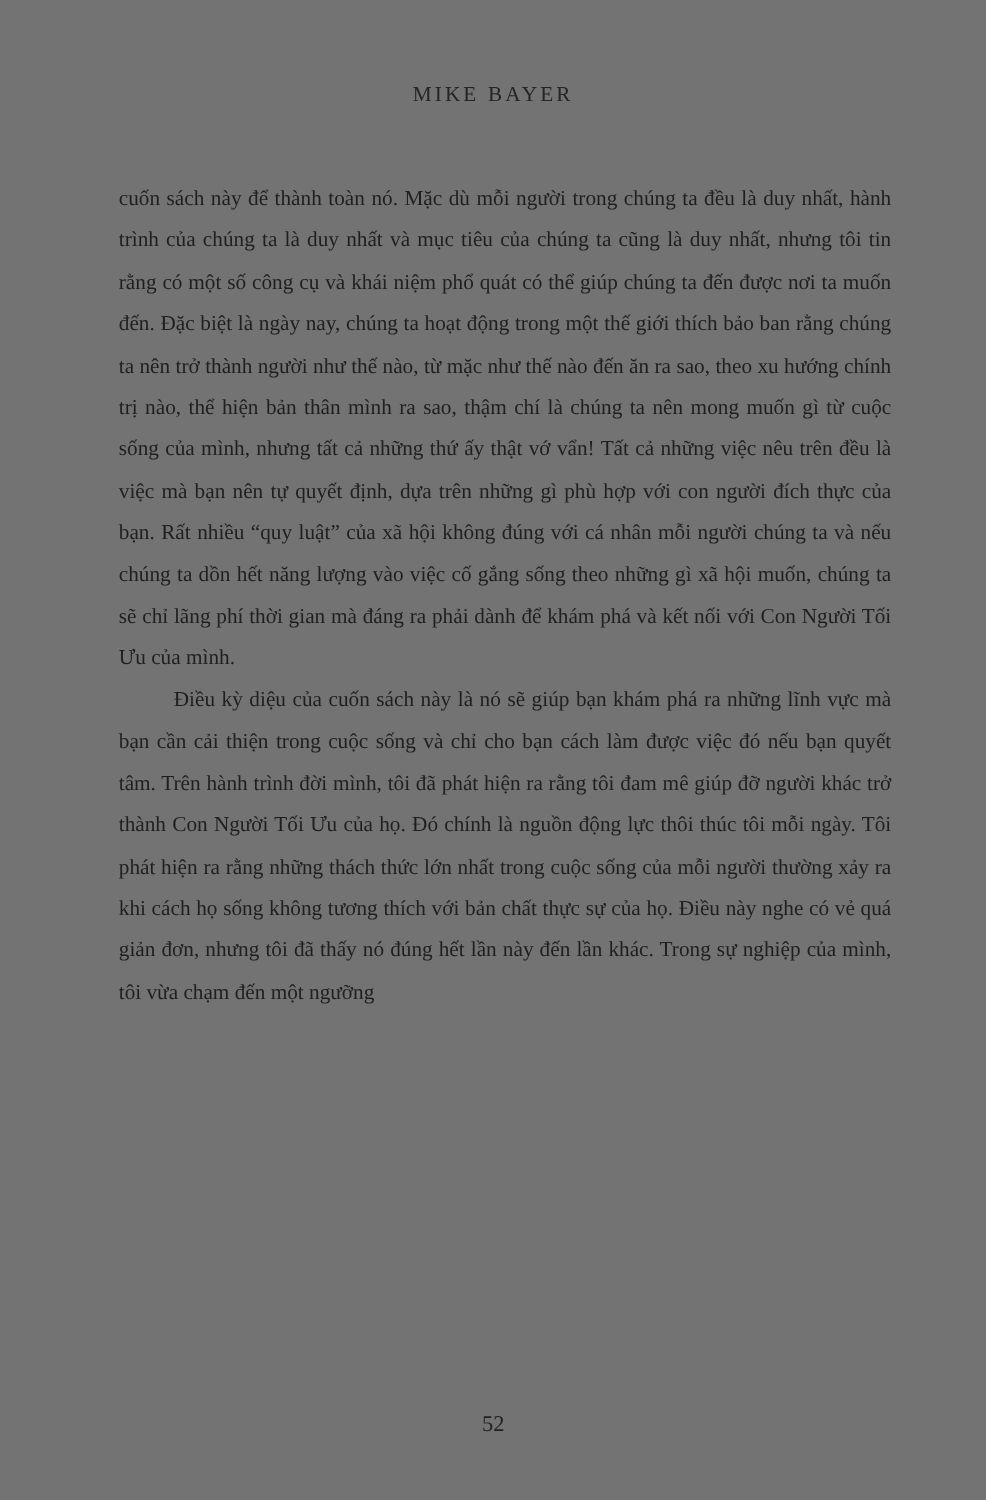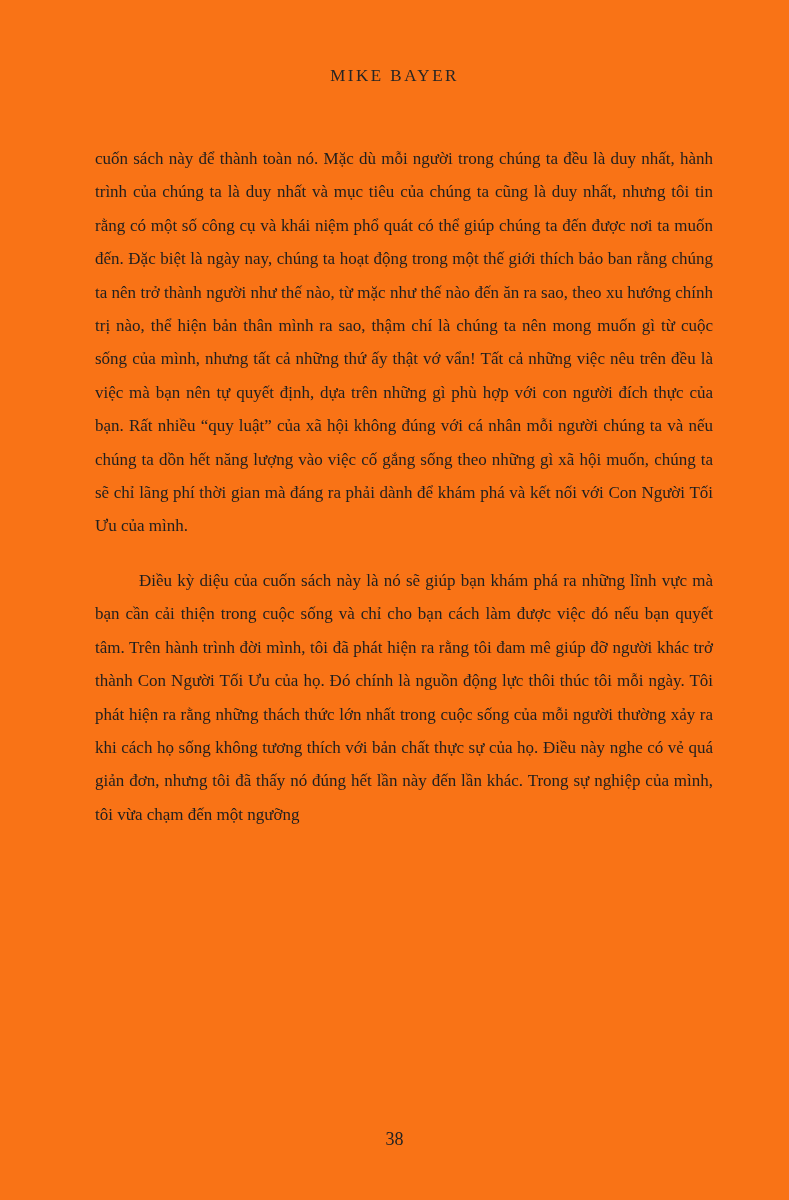--- a/index.html
+++ b/index.html
@@ -4,21 +4,21 @@
 <style>
   html, body {
     margin: 0;
     padding: 0;
     background: #ffffff;
   }
   .page {
     position: relative;
     width: 789px;
     height: 1200px;
-    background: #f97316;
+    background: #737373;
     overflow: hidden;
     font-family: "Liberation Serif", "DejaVu Serif", serif;
     color: #1d1d1d;
   }
   .running-head {
     position: absolute;
     top: 66px;
     left: 0;
     width: 100%;
     text-align: center;
@@ -35,21 +35,20 @@
     font-size: 17px;
     line-height: 33.4px;
     text-align: justify;
     color: #1f1f1f;
   }
   .body-text p {
     margin: 0;
     padding: 0;
   }
   .body-text p.indented {
-    margin-top: 21px;
     text-indent: 44px;
   }
   .page-number {
     position: absolute;
     bottom: 50px;
     left: 0;
     width: 100%;
     text-align: center;
     font-size: 18px;
     color: #222222;
@@ -60,15 +59,15 @@
 
 <div class="page">
 
   <div class="running-head">MIKE BAYER</div>
 
   <div class="body-text">
     <p>cuốn sách này để thành toàn nó. Mặc dù mỗi người trong chúng ta đều là duy nhất, hành trình của chúng ta là duy nhất và mục tiêu của chúng ta cũng là duy nhất, nhưng tôi tin rằng có một số công cụ và khái niệm phổ quát có thể giúp chúng ta đến được nơi ta muốn đến. Đặc biệt là ngày nay, chúng ta hoạt động trong một thế giới thích bảo ban rằng chúng ta nên trở thành người như thế nào, từ mặc như thế nào đến ăn ra sao, theo xu hướng chính trị nào, thể hiện bản thân mình ra sao, thậm chí là chúng ta nên mong muốn gì từ cuộc sống của mình, nhưng tất cả những thứ ấy thật vớ vẩn! Tất cả những việc nêu trên đều là việc mà bạn nên tự quyết định, dựa trên những gì phù hợp với con người đích thực của bạn. Rất nhiều “quy luật” của xã hội không đúng với cá nhân mỗi người chúng ta và nếu chúng ta dồn hết năng lượng vào việc cố gắng sống theo những gì xã hội muốn, chúng ta sẽ chỉ lãng phí thời gian mà đáng ra phải dành để khám phá và kết nối với Con Người Tối Ưu của mình.</p>
     <p class="indented">Điều kỳ diệu của cuốn sách này là nó sẽ giúp bạn khám phá ra những lĩnh vực mà bạn cần cải thiện trong cuộc sống và chỉ cho bạn cách làm được việc đó nếu bạn quyết tâm. Trên hành trình đời mình, tôi đã phát hiện ra rằng tôi đam mê giúp đỡ người khác trở thành Con Người Tối Ưu của họ. Đó chính là nguồn động lực thôi thúc tôi mỗi ngày. Tôi phát hiện ra rằng những thách thức lớn nhất trong cuộc sống của mỗi người thường xảy ra khi cách họ sống không tương thích với bản chất thực sự của họ. Điều này nghe có vẻ quá giản đơn, nhưng tôi đã thấy nó đúng hết lần này đến lần khác. Trong sự nghiệp của mình, tôi vừa chạm đến một ngưỡng</p>
   </div>
 
-  <div class="page-number">38</div>
+  <div class="page-number">52</div>
 
 </div>
 
 </body></html>

